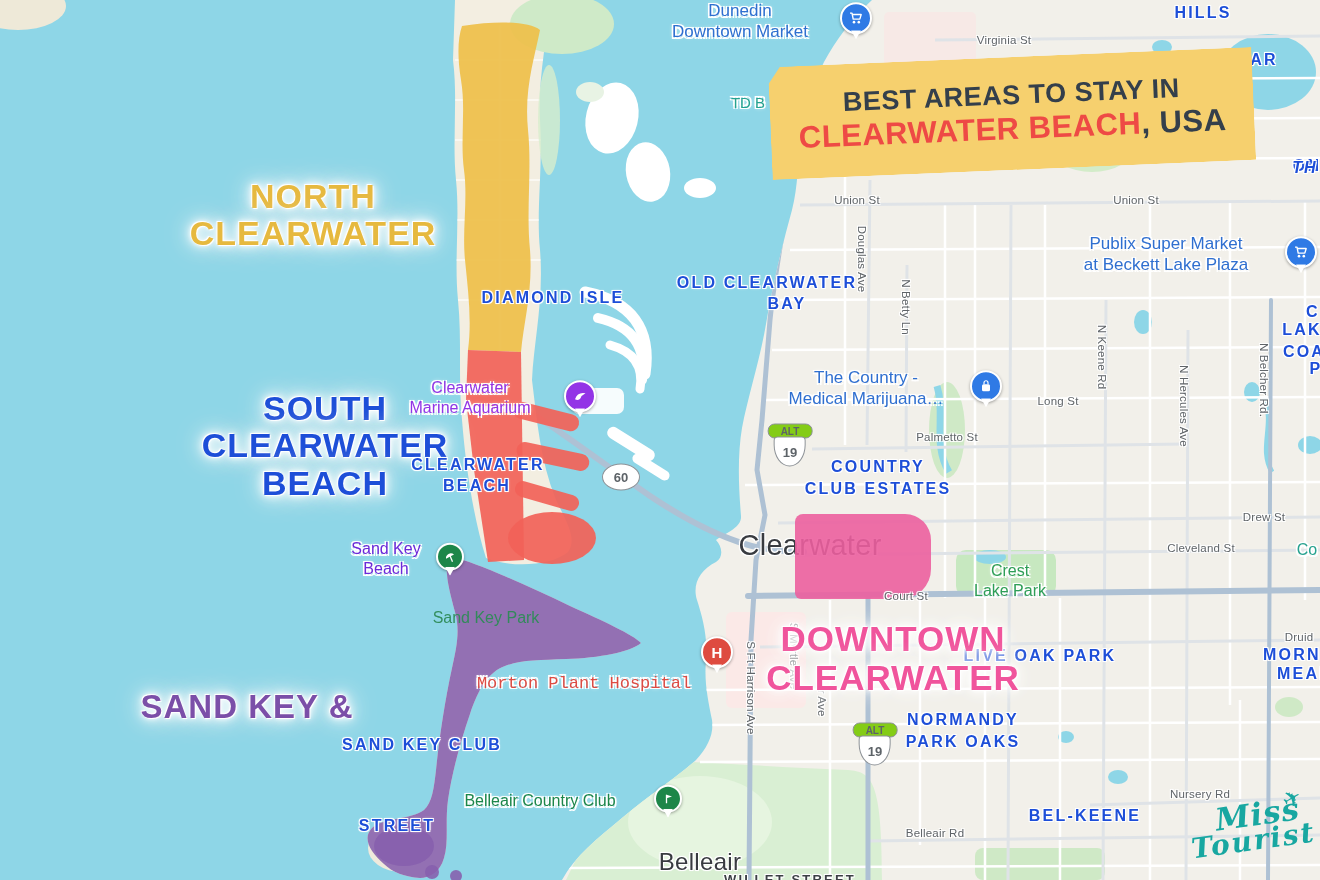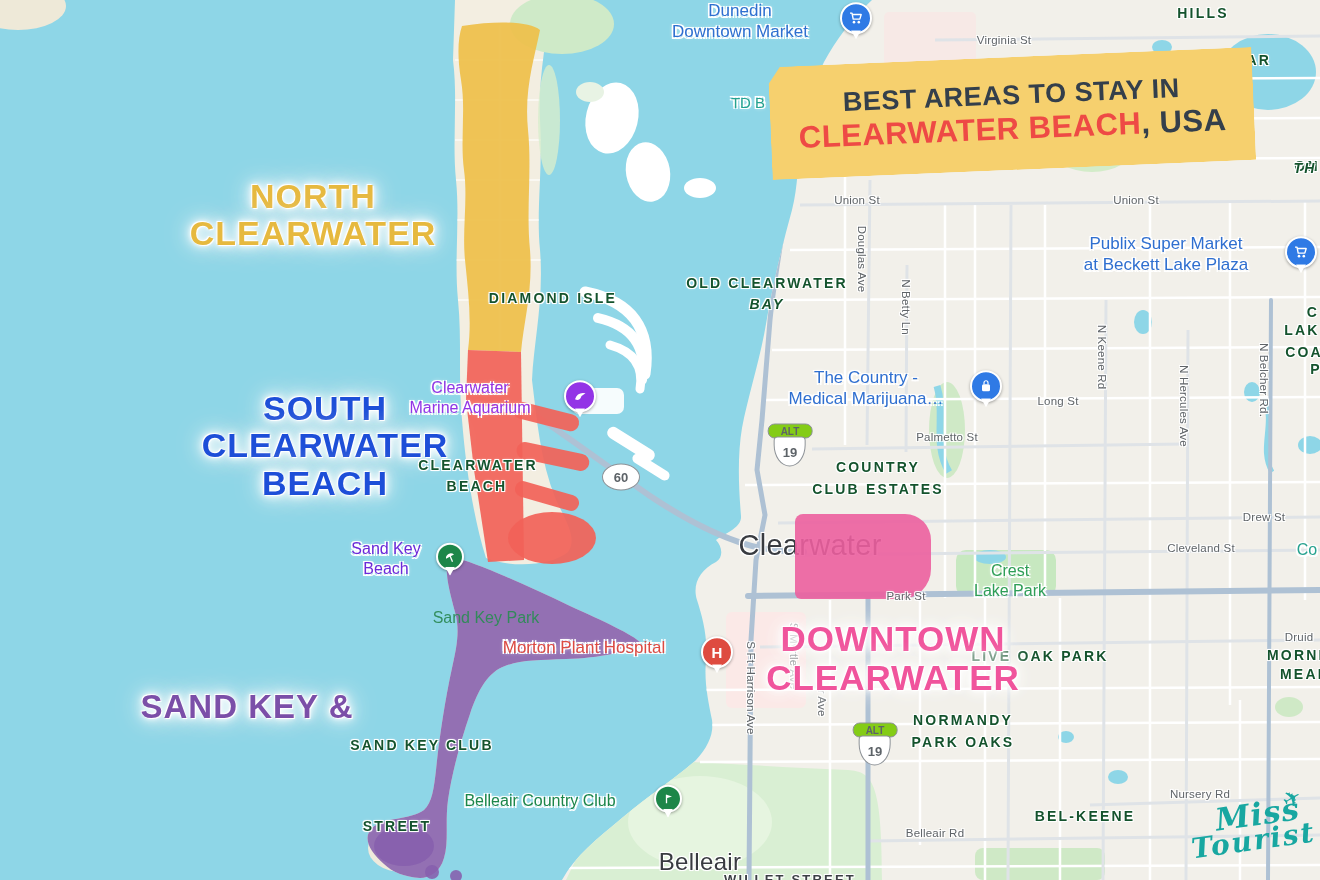--- a/index.html
+++ b/index.html
@@ -1,21 +1,21 @@
 <!DOCTYPE html>
 <html><head>
 <meta charset="utf-8">
 <style>
   html,body{margin:0;padding:0;}
   #stage{position:relative;width:1320px;height:880px;overflow:hidden;background:#8ed6e7;
          font-family:"Liberation Sans",sans-serif;}
   svg.base{position:absolute;left:0;top:0;z-index:1;}
   .lbl{position:absolute;white-space:nowrap;transform:translate(-50%,-50%);z-index:8;}
   .halo{text-shadow:-1px -1px 0 #fff,1px -1px 0 #fff,-1px 1px 0 #fff,1px 1px 0 #fff,0 0 3px #fff;}
-  .area{font-weight:700;font-size:14px;letter-spacing:2.2px;color:#14532d;}
+  .area{font-weight:700;font-size:16px;letter-spacing:2.2px;color:#1d4ed8;}
   .street{font-weight:400;font-size:11.5px;color:#5f6468;letter-spacing:.2px;}
   .street.v{writing-mode:vertical-rl;}
   .city{font-weight:400;font-size:29px;color:#383b40;letter-spacing:.3px;z-index:4;}
   .city.sm{font-size:24px;font-weight:500;z-index:8;}
   .poi{font-weight:500;font-size:17px;text-align:center;line-height:1.22;z-index:9;
        text-shadow:-1.5px -1.5px 0 #fff,1.5px -1.5px 0 #fff,-1.5px 1.5px 0 #fff,1.5px 1.5px 0 #fff,0 0 4px #fff;}
   .poi.s16{font-size:16px;}
   .rtitle{font-weight:800;text-align:center;line-height:1.1;letter-spacing:1px;z-index:7;
        text-shadow:0 0 4px #fff,0 0 8px #fff,0 0 14px #fff,0 0 22px rgba(255,255,255,.95),0 0 32px rgba(255,255,255,.8),1px 1px 0 #fff,-1px -1px 0 #fff;}
   .pin{position:absolute;width:28px;height:28px;border-radius:50%;border:2px solid #fff;
@@ -201,21 +201,21 @@
 
   <div id="pink-region"></div>
 
   <div class="lbl city halo" style="left:810px;top:545px;">Clearwater</div>
   <div class="lbl city sm halo" style="left:700px;top:862px;">Belleair</div>
 
   <div class="lbl area halo" style="left:1203px;top:13px;">HILLS</div>
   <div class="lbl area halo" style="left:1213px;top:60px;">GREENBRIAR</div>
   <div class="lbl area halo" style="left:553px;top:298px;">DIAMOND ISLE</div>
   <div class="lbl area halo" style="left:767px;top:283px;">OLD CLEARWATER</div>
-  <div class="lbl area halo" style="left:767px;top:304px;font-style:italic;">BAY</div>
+  <div class="lbl area halo" style="left:787px;top:304px;">BAY</div>
   <div class="lbl area halo" style="left:478px;top:465px;z-index:8;">CLEARWATER</div>
   <div class="lbl area halo" style="left:477px;top:486px;z-index:8;">BEACH</div>
   <div class="lbl area halo" style="left:878px;top:467px;">COUNTRY</div>
   <div class="lbl area halo" style="left:878px;top:489px;">CLUB ESTATES</div>
   <div class="lbl area halo z4" style="left:1040px;top:656px;">LIVE OAK PARK</div>
   <div class="lbl area halo" style="left:1302px;top:655px;">MORNIN</div>
   <div class="lbl area halo" style="left:1305px;top:674px;">MEAD</div>
   <div class="lbl area halo" style="left:963px;top:720px;">NORMANDY</div>
   <div class="lbl area halo" style="left:963px;top:742px;">PARK OAKS</div>
   <div class="lbl area halo" style="left:1085px;top:816px;">BEL-KEENE</div>
@@ -234,21 +234,21 @@
   <div class="lbl street halo" style="left:1136px;top:200px;">Union St</div>
   <div class="lbl street v halo" style="left:862px;top:259px;">Douglas Ave</div>
   <div class="lbl street v halo" style="left:906px;top:307px;">N Betty Ln</div>
   <div class="lbl street halo" style="left:1058px;top:401px;">Long St</div>
   <div class="lbl street v halo" style="left:1102px;top:357px;">N Keene Rd</div>
   <div class="lbl street v halo" style="left:1184px;top:406px;">N Hercules Ave</div>
   <div class="lbl street v halo" style="left:1264px;top:380px;">N Belcher Rd.</div>
   <div class="lbl street halo" style="left:947px;top:437px;">Palmetto St</div>
   <div class="lbl street halo" style="left:1240px;top:517px;padding-left:48px;">Drew St</div>
   <div class="lbl street halo" style="left:1201px;top:548px;">Cleveland St</div>
-  <div class="lbl street halo" style="left:906px;top:596px;z-index:8;">Park St</div>
+  <div class="lbl street halo" style="left:906px;top:596px;z-index:8;">Court St</div>
   <div class="lbl street halo" style="left:1299px;top:637px;">Druid</div>
   <div class="lbl street v halo" style="left:751px;top:688px;">S Ft Harrison Ave</div>
   <div class="lbl street v halo z3" style="left:794px;top:656px;">S Myrtle Ave</div>
   <div class="lbl street v halo z3" style="left:822px;top:700px;">Jr Ave</div>
   <div class="lbl street halo" style="left:935px;top:833px;">Belleair Rd</div>
   <div class="lbl street halo" style="left:1200px;top:794px;">Nursery Rd</div>
 
   <div class="shield" style="left:790px;top:445px;">
     <span class="alt-box">ALT</span>
     <span class="us-shield">19</span>
@@ -326,21 +326,21 @@
   <div class="lbl poi s16" style="left:1307px;top:550px;color:#26a28f;">Co</div>
 
   <div class="lbl poi s16" style="left:540px;top:801px;color:#1d8649;z-index:9;">Belleair Country Club</div>
   <div class="pin green" style="left:668px;top:802px;">
     <svg width="12" height="12" viewBox="0 0 12 12">
       <line x1="4.5" y1="2" x2="4.5" y2="10.5" stroke="#fff" stroke-width="1.3"></line>
       <path d="M4.5 2 L10 3.8 L4.5 5.6 Z" fill="#fff"></path>
     </svg>
   </div>
 
-  <div class="lbl poi" style="left:584px;top:648px;color:#dd4b43;z-index:9;">Morton Plant Hospital</div>
+  <div class="lbl poi" style="left:584px;top:684px;color:#dd4b43;z-index:9;font-family:Liberation Mono, monospace;">Morton Plant Hospital</div>
   <div class="pin red" style="left:717px;top:656px;">
     <span class="hletter">H</span>
   </div>
 
   <div class="lbl rtitle" style="left:313px;top:215px;font-size:34px;color:#e6b93f;">
     <div>NORTH</div>
     <div>CLEARWATER</div>
   </div>
   <div class="lbl rtitle" style="left:325px;top:446px;font-size:34px;color:#1d4ed8;">
     <div>SOUTH</div>

